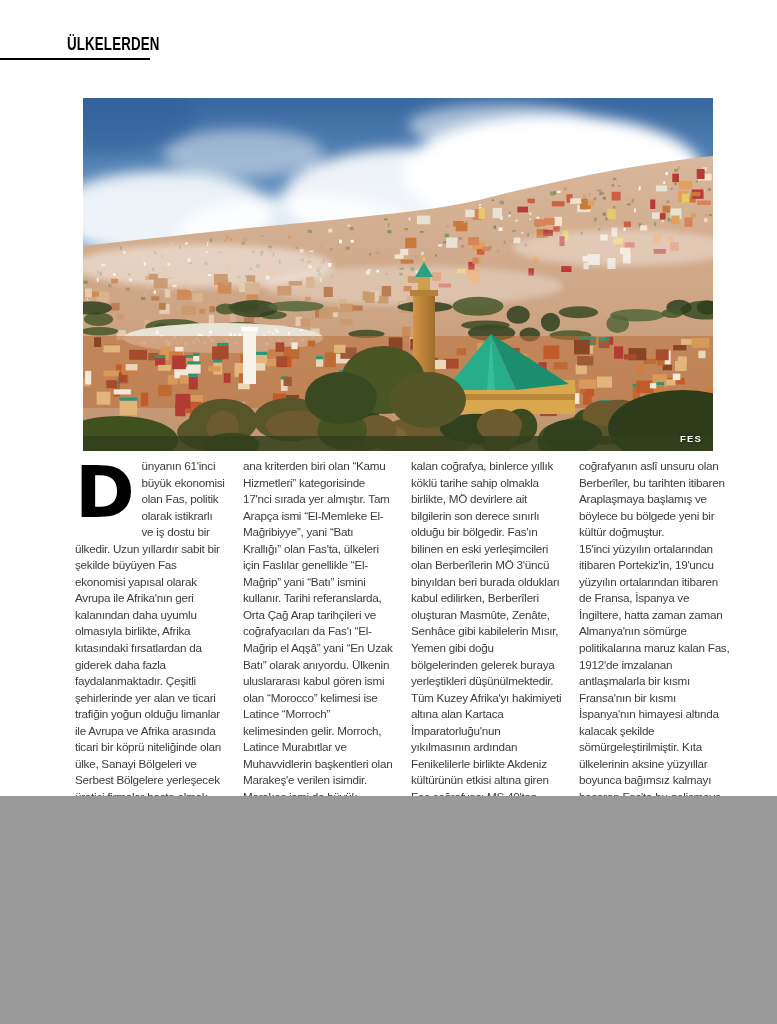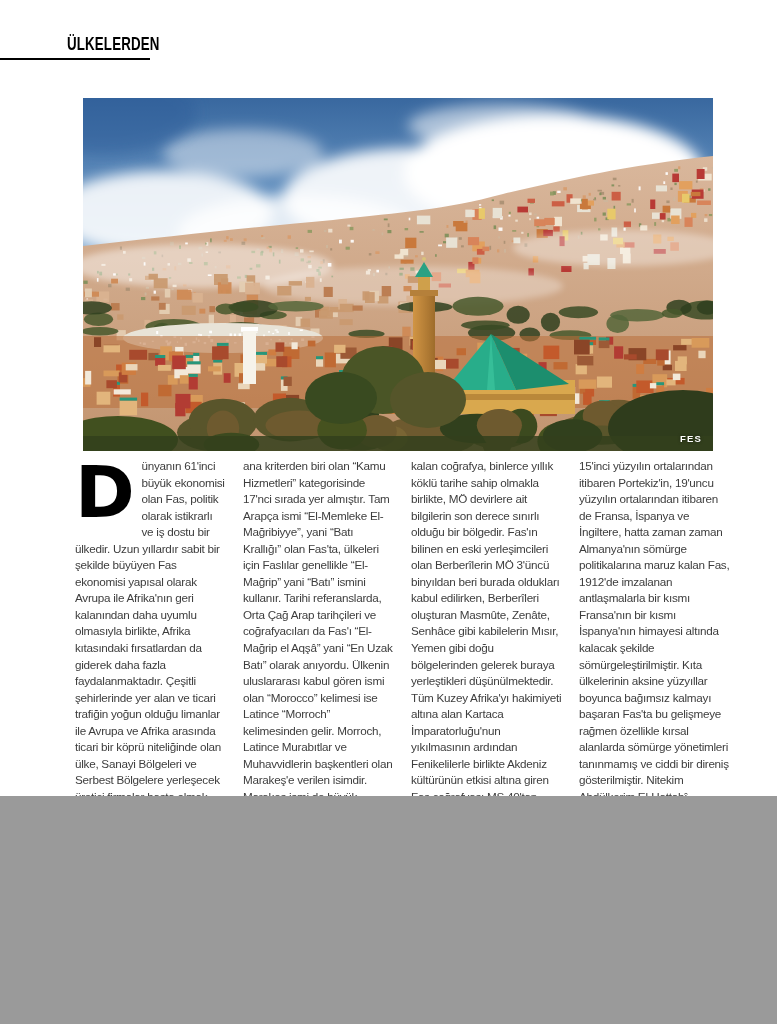--- a/index.html
+++ b/index.html
@@ -841,20 +841,21 @@
     </div>
     <div class="col">
       <p>ana kriterden biri olan “Kamu Hizmetleri” kategorisinde 17'nci sırada yer almıştır. Tam Arapça ismi “El-Memleke El-Mağribiyye”, yani “Batı Krallığı” olan Fas'ta, ülkeleri için Faslılar genellikle “El-Mağrip” yani “Batı” ismini kullanır. Tarihi referanslarda, Orta Çağ Arap tarihçileri ve coğrafyacıları da Fas'ı “El-Mağrip el Aqşâ” yani “En Uzak Batı” olarak anıyordu. Ülkenin uluslararası kabul gören ismi olan “Morocco” kelimesi ise Latince “Morroch” kelimesinden gelir. Morroch, Latince Murabıtlar ve Muhavvidlerin başkentleri olan Marakeş'e verilen isimdir. Marakeş ismi de büyük ihtimalle Berberice “Tanrı'nın Toprakları” anlamına gelen “Mur-Akush” kelimesinden gelir. Türklerin ülkeyi Fas olarak isimlendirmesi ise antik İdrisî ve Marinî başkenti Fes ile ilişkilendirilir.</p>
       <h3 class="subhead">İSLAMİYETİN ETKİSİ ÇOK GÜÇLÜ</h3>
       <p>Bugünkü Fas topraklarının bulunduğu Kuzey Afrika'nın batı kısmında</p>
     </div>
     <div class="col">
       <p>kalan coğrafya, binlerce yıllık köklü tarihe sahip olmakla birlikte, MÖ devirlere ait bilgilerin son derece sınırlı olduğu bir bölgedir. Fas'ın bilinen en eski yerleşimcileri olan Berberîlerin MÖ 3'üncü binyıldan beri burada oldukları kabul edilirken, Berberîleri oluşturan Masmûte, Zenâte, Senhâce gibi kabilelerin Mısır, Yemen gibi doğu bölgelerinden gelerek buraya yerleştikleri düşünülmektedir. Tüm Kuzey Afrika'yı hakimiyeti altına alan Kartaca İmparatorluğu'nun yıkılmasının ardından Fenikelilerle birlikte Akdeniz kültürünün etkisi altına giren Fas coğrafyası MS 40'tan itibaren yaklaşık dört asır Roma İmparatorluğu'nun, 5'inci yüzyıldan itibaren de Vandallar, Vizigotlar ve Bizans İmparatorluğu'nun hakimiyeti altında kalmıştır. Fas topraklarındaki İslam hakimiyeti 7'nci yüzyılın sonlarında Emevîler tarafından gerçekleştirilen fetihle başlarken, zaten yüzyıllardır Arap etkisi altındaki bu</p>
     </div>
     <div class="col">
+      <p>coğrafyanın aslî unsuru olan Berberîler, bu tarihten itibaren Araplaşmaya başlamış ve böylece bu bölgede yeni bir kültür doğmuştur.</p>
       <p>15'inci yüzyılın ortalarından itibaren Portekiz'in, 19'uncu yüzyılın ortalarından itibaren de Fransa, İspanya ve İngiltere, hatta zaman zaman Almanya'nın sömürge politikalarına maruz kalan Fas, 1912'de imzalanan antlaşmalarla bir kısmı Fransa'nın bir kısmı İspanya'nın himayesi altında kalacak şekilde sömürgeleştirilmiştir. Kıta ülkelerinin aksine yüzyıllar boyunca bağımsız kalmayı başaran Fas'ta bu gelişmeye rağmen özellikle kırsal alanlarda sömürge yönetimleri tanınmamış ve ciddi bir direniş gösterilmiştir. Nitekim Abdülkerim El-Hattabî liderliğindeki hareket İspanyollara karşı galip gelerek Haziran 1921'de bağımsızlığını ilan ederek Rif Cumhuriyeti'ni kurmuşsa da İspanya 1926'da tekrar hakimiyeti ele geçirerek Hattabî'yi esir almış ve devletini ortadan kaldırmıştır.</p>
     </div>
   </main>
 
   <div class="footer">
     <span class="logo"><span>m</span><span class="logo-dot"></span><span>ment</span></span>
     <span class="meta"><span class="sep">•</span><span>45</span></span>
   </div>
 
 </div>

